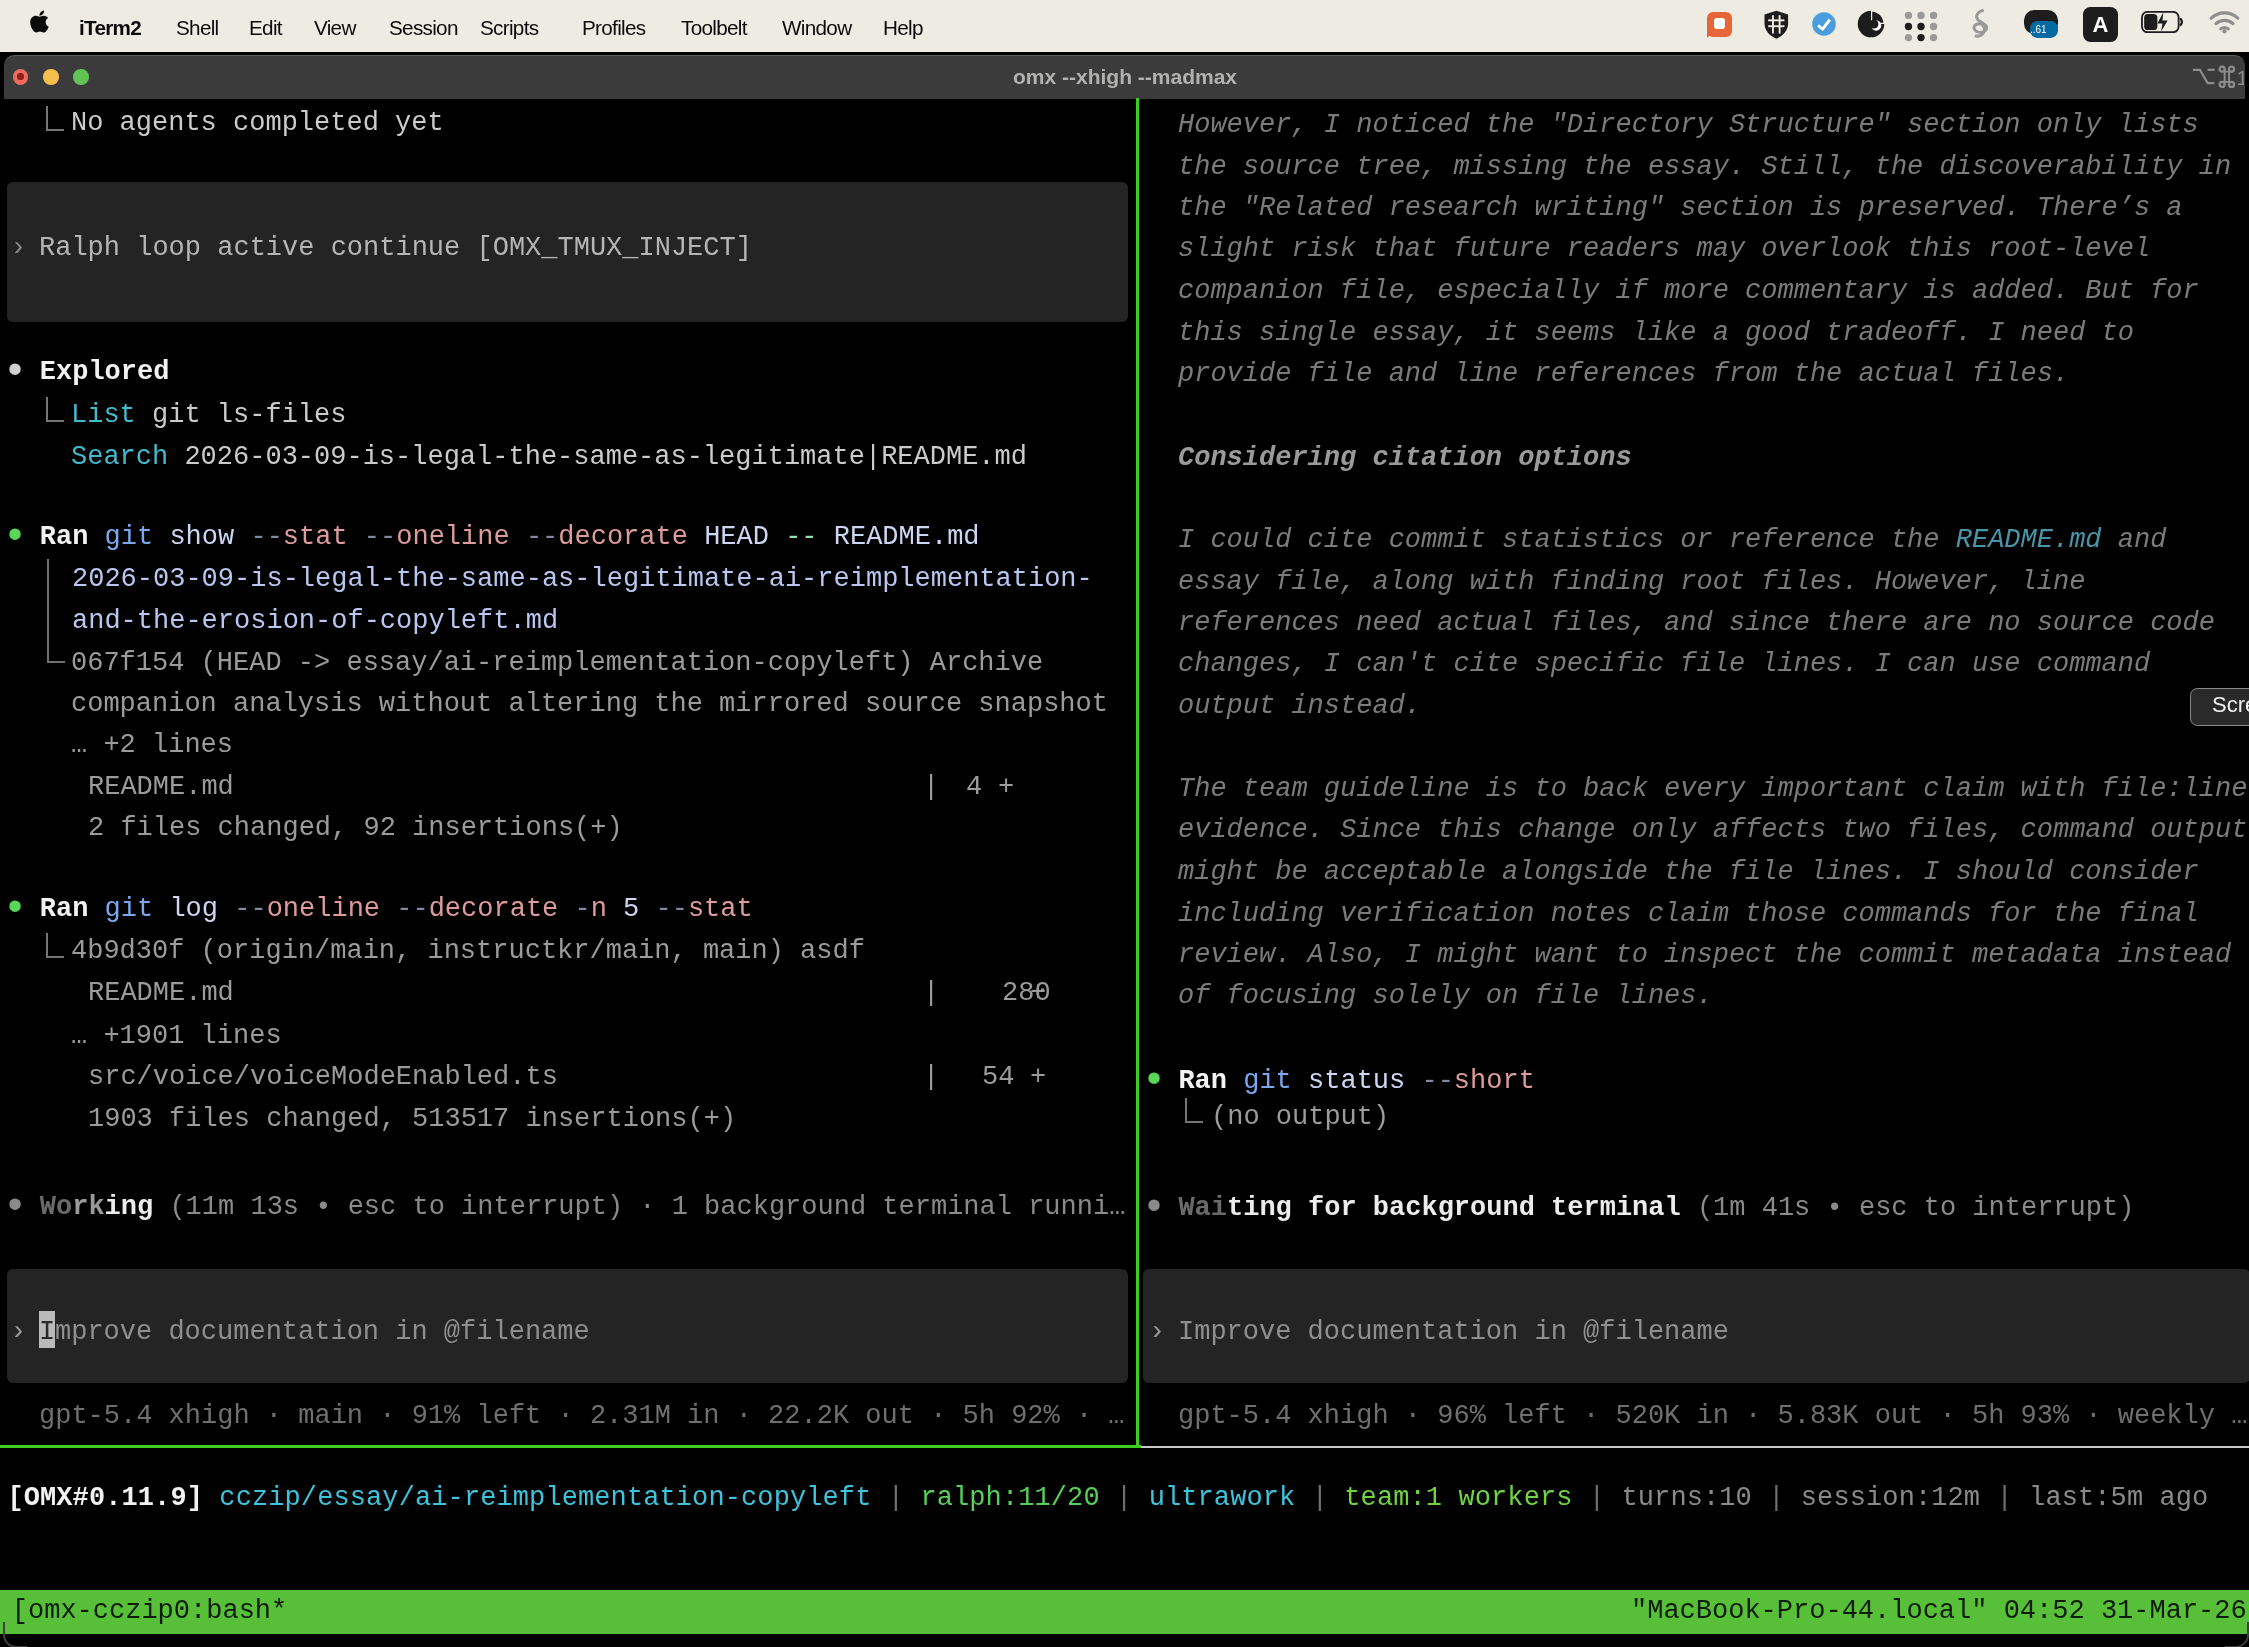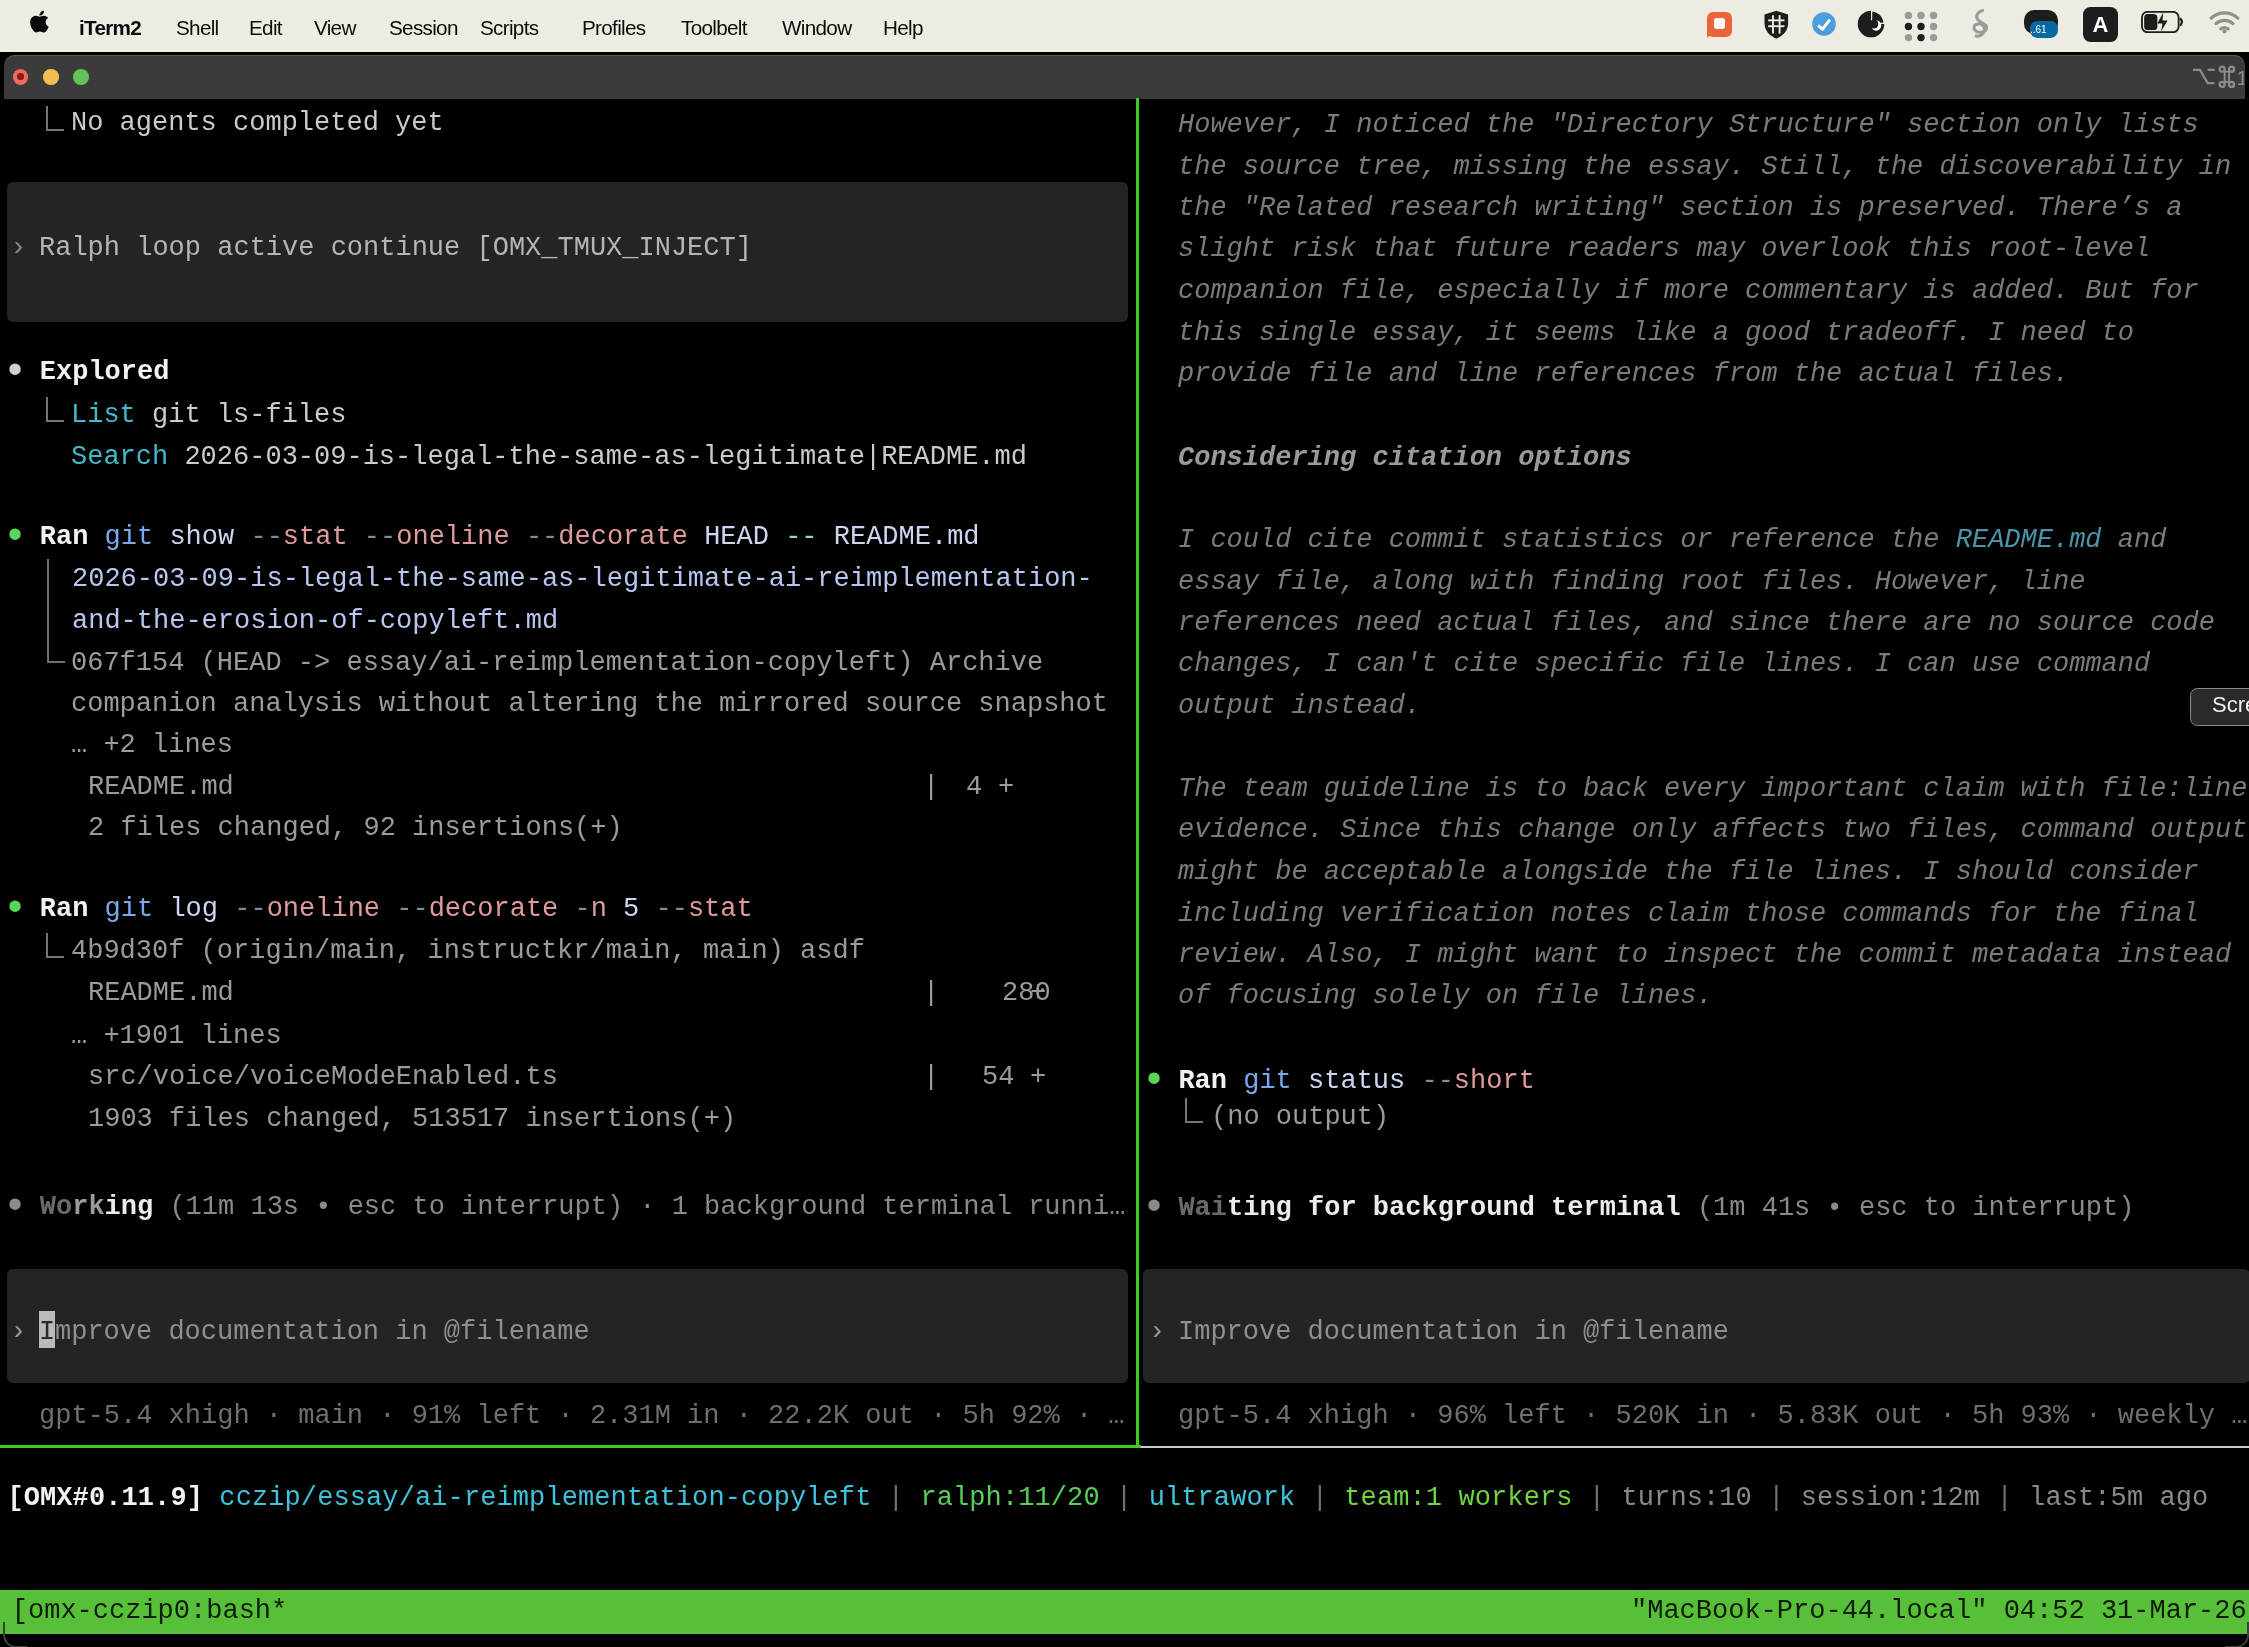--- a/index.html
+++ b/index.html
@@ -104,20 +104,21 @@
         </g>
         <circle cx="21" cy="29" r="2.8" fill="#8f8f8d"></circle>
       </svg>
   </div>
 
   <div class="abs" style="left:4.4px;top:55px;width:2241px;height:44px;background:#3b3b3b;border-radius:10.3px 10.3px 0 0;border-top:1.5px solid #5a5a5a;box-sizing:border-box;"></div>
   <div class="abs" style="left:12.5px;top:69px;width:15.5px;height:15.5px;border-radius:50%;background:#ed6a5e;"></div>
   <div class="abs" style="left:17px;top:73px;width:6.6px;height:6.6px;border-radius:50%;background:#8c1d18;"></div>
   <div class="abs" style="left:43px;top:69px;width:15.5px;height:15.5px;border-radius:50%;background:#f5bf4f;"></div>
   <div class="abs" style="left:73px;top:69px;width:15.5px;height:15.5px;border-radius:50%;background:#61c354;"></div>
+  <div class="abs" style="left:0;top:55px;width:2250px;height:44px;line-height:44px;text-align:center;font-family:'Liberation Sans',sans-serif;font-weight:bold;font-size:21px;color:#b2b2b0;">omx --xhigh --madmax</div>
   <div id="hotkey" class="abs" style="left:2192px;top:65px;">
     <svg width="52" height="23.6" viewBox="0 0 70 32">
       <g stroke="#8d8d8d" stroke-width="3" fill="none">
         <path d="M1 6.5 h9.5 l10.5 18 h9"></path>
           <path d="M21 6.5 h9.5"></path>
         <g transform="translate(36,1)">
           <circle cx="4.6" cy="4.6" r="3.4"></circle>
             <circle cx="17.4" cy="4.6" r="3.4"></circle>
           <circle cx="4.6" cy="25.4" r="3.4"></circle>
             <circle cx="17.4" cy="25.4" r="3.4"></circle>

